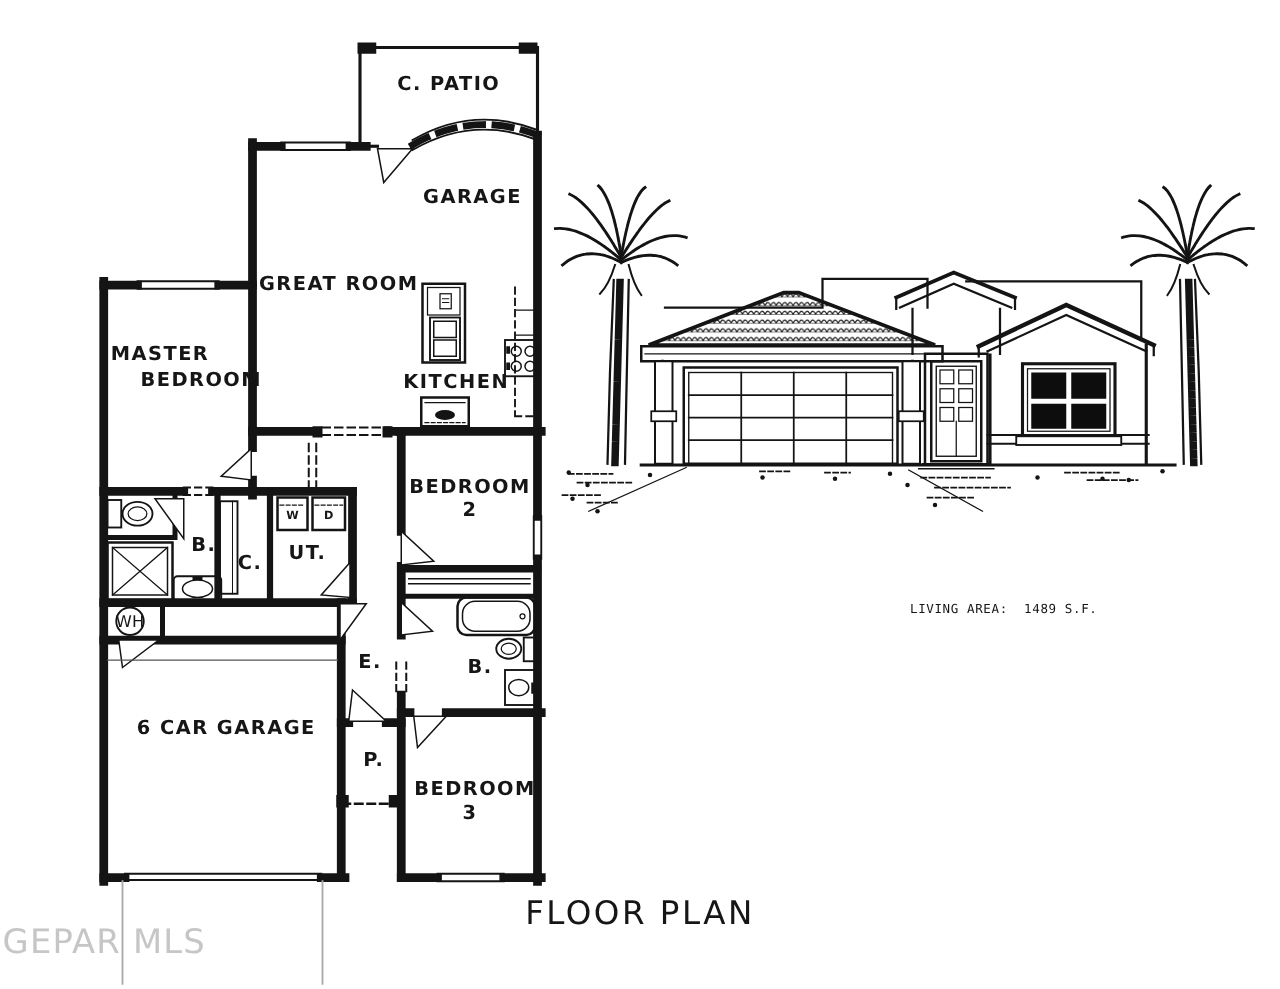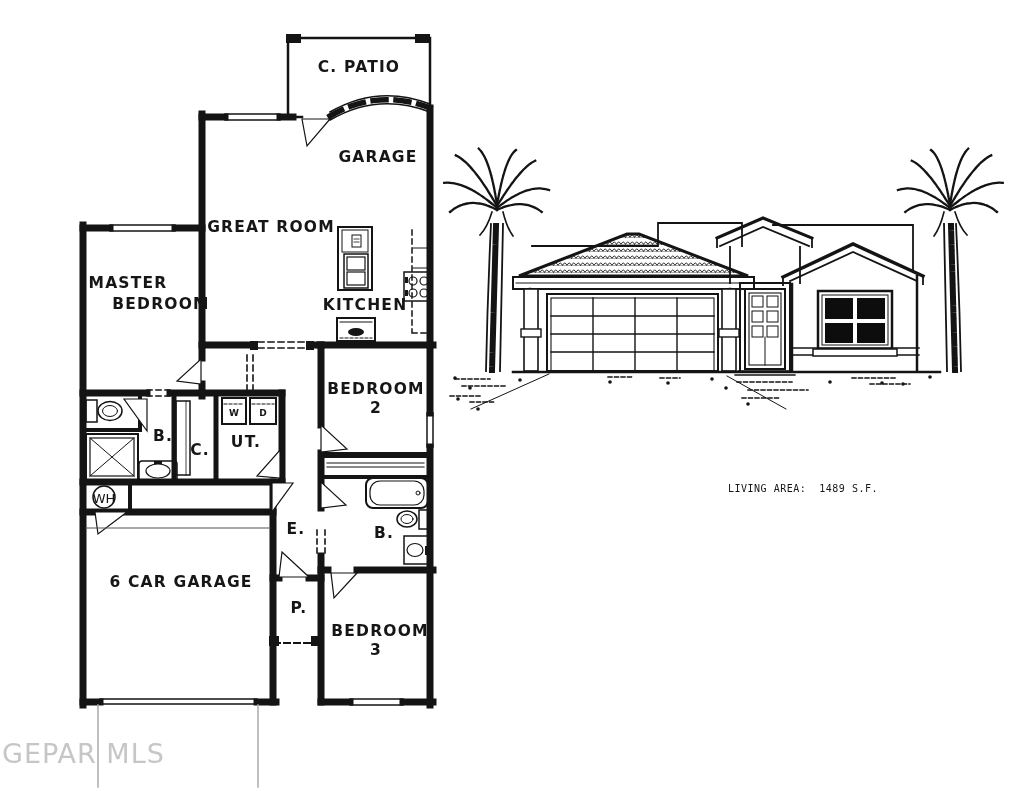--- a/index.html
+++ b/index.html
@@ -306,15 +306,16 @@
   <div class="lbl room" style="left:299px;top:608px;">P.</div>
   <div class="lbl room" style="left:181px;top:582px;">6 CAR GARAGE</div>
   <div class="lbl room" style="left:384px;top:533px;">B.</div>
   <div class="lbl room" style="left:380px;top:631px;">BEDROOM</div>
   <div class="lbl room" style="left:376px;top:650px;">3</div>
   <div class="lbl tiny" style="left:234px;top:413px;">W</div>
   <div class="lbl tiny" style="left:263px;top:413px;">D</div>
   <div class="lbl wh" style="left:104px;top:498px;">WH</div>
 
   <div class="lbl living" style="left:803px;top:488px;">LIVING AREA:  1489 S.F.</div>
+  <div class="lbl caption" style="left:512px;top:731px;">FLOOR PLAN</div>
   <div class="lbl watermark" style="left:2px;top:738px;">GEPAR MLS</div>
 
 </div>
 
 </body></html>

